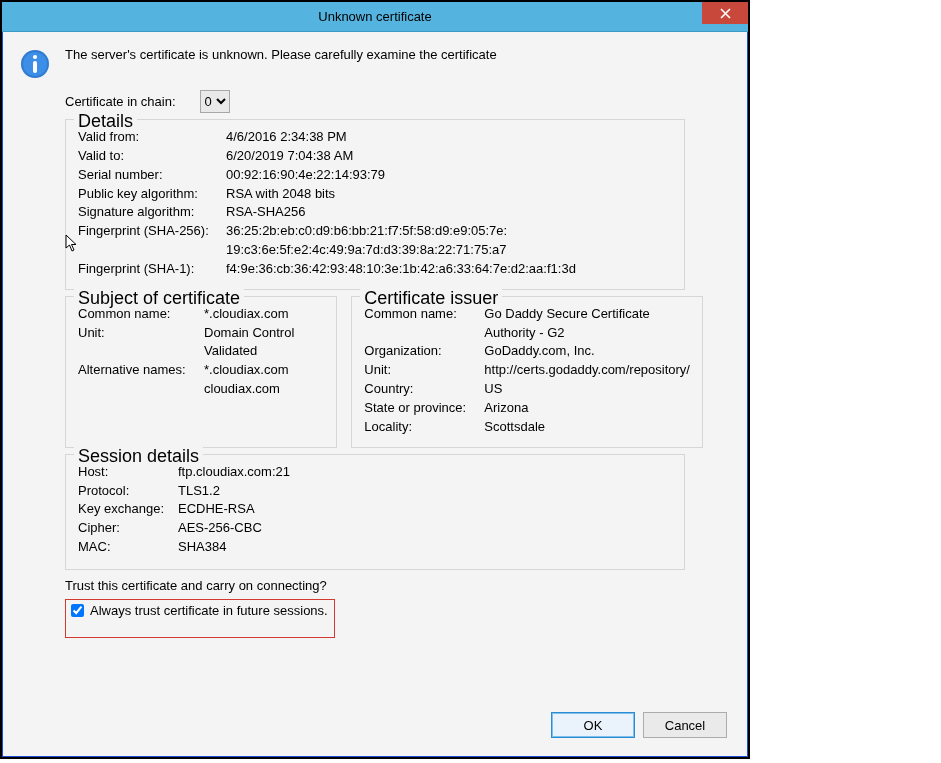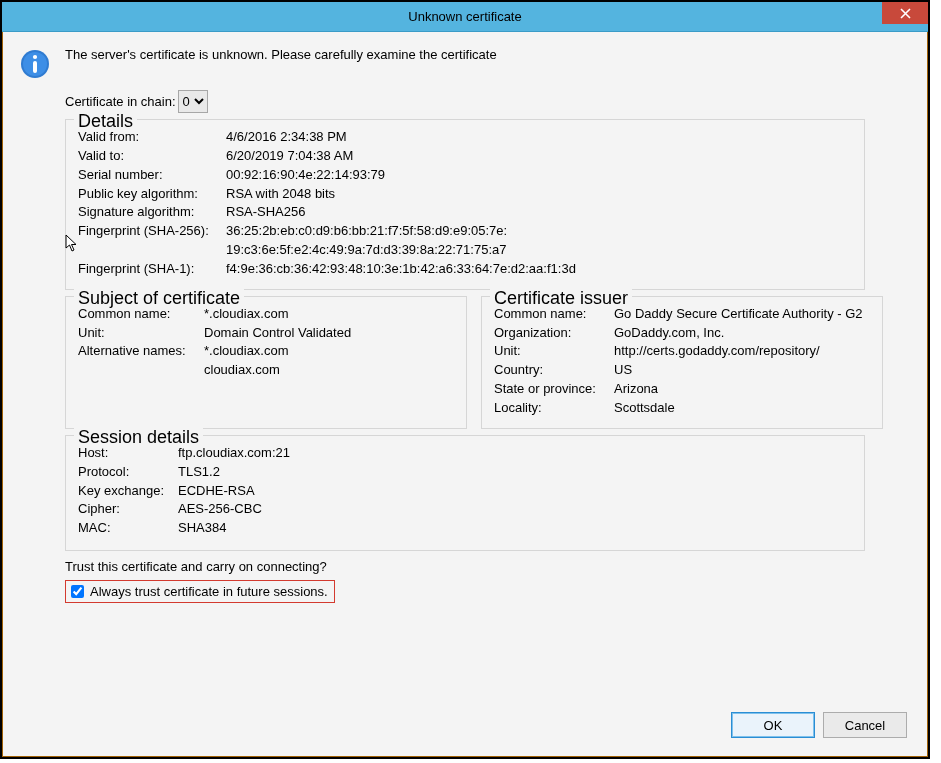--- a/index.html
+++ b/index.html
@@ -4,26 +4,26 @@
 <style>
   html,body{margin:0;padding:0;height:100%;}
   body{
     background:#fff;
     font-family:"Segoe UI",Tahoma,Arial,sans-serif;
     font-size:13px;
     color:#000;
     -webkit-font-smoothing:antialiased;
   }
   .frame{
-    width:930px;              
+    width:750px;              
     height:759px;
     border:2px solid #000;
     box-sizing:border-box;
     position:relative;
-    background:#a16207;
+    background:#1d4ed8;
   }
   
   .title-bar{
     height:29px;
     background:#54b4df;
     border-bottom:1px solid #3a9bc7;
     display:flex;
     align-items:center;
     justify-content:center;
     position:relative;
@@ -63,21 +63,21 @@
   }
   .info-icon{
     width:32px;height:32px;flex:0 0 32px;margin-right:14px;margin-top:2px;
   }
   .intro-text{line-height:1.35;}
   .chain-row{
     margin:10px 0 6px 46px;   
     display:flex;
     align-items:center;
   }
-  .chain-row label{margin-right:2px;}
+  .chain-row label{margin-right:24px;}
   select.chain{
     height:23px;
     font:inherit;
     border:1px solid #a7a7a7;
     background:#e9e9e9;
   }
   
   .group{
     border:1px solid #d6d6d6;
     margin:6px 46px 6px 46px;
@@ -110,21 +110,21 @@
   .v{white-space:pre-line;}
   
   .trust{
     margin:8px 0 0 46px;
   }
   .trust .q{margin-bottom:6px;}
   .always-box{
     display:inline-flex;
     align-items:center;
     border:1px solid #d33a2f;
-    padding:3px 6px 3px 3px;
+    padding:3px 6px 19px 3px;
   }
   .always-box input{margin:0 6px 0 2px;}
   
   .btnrow{
     position:absolute;
     right:20px;
     bottom:18px;
     display:flex;
     gap:8px;
   }

